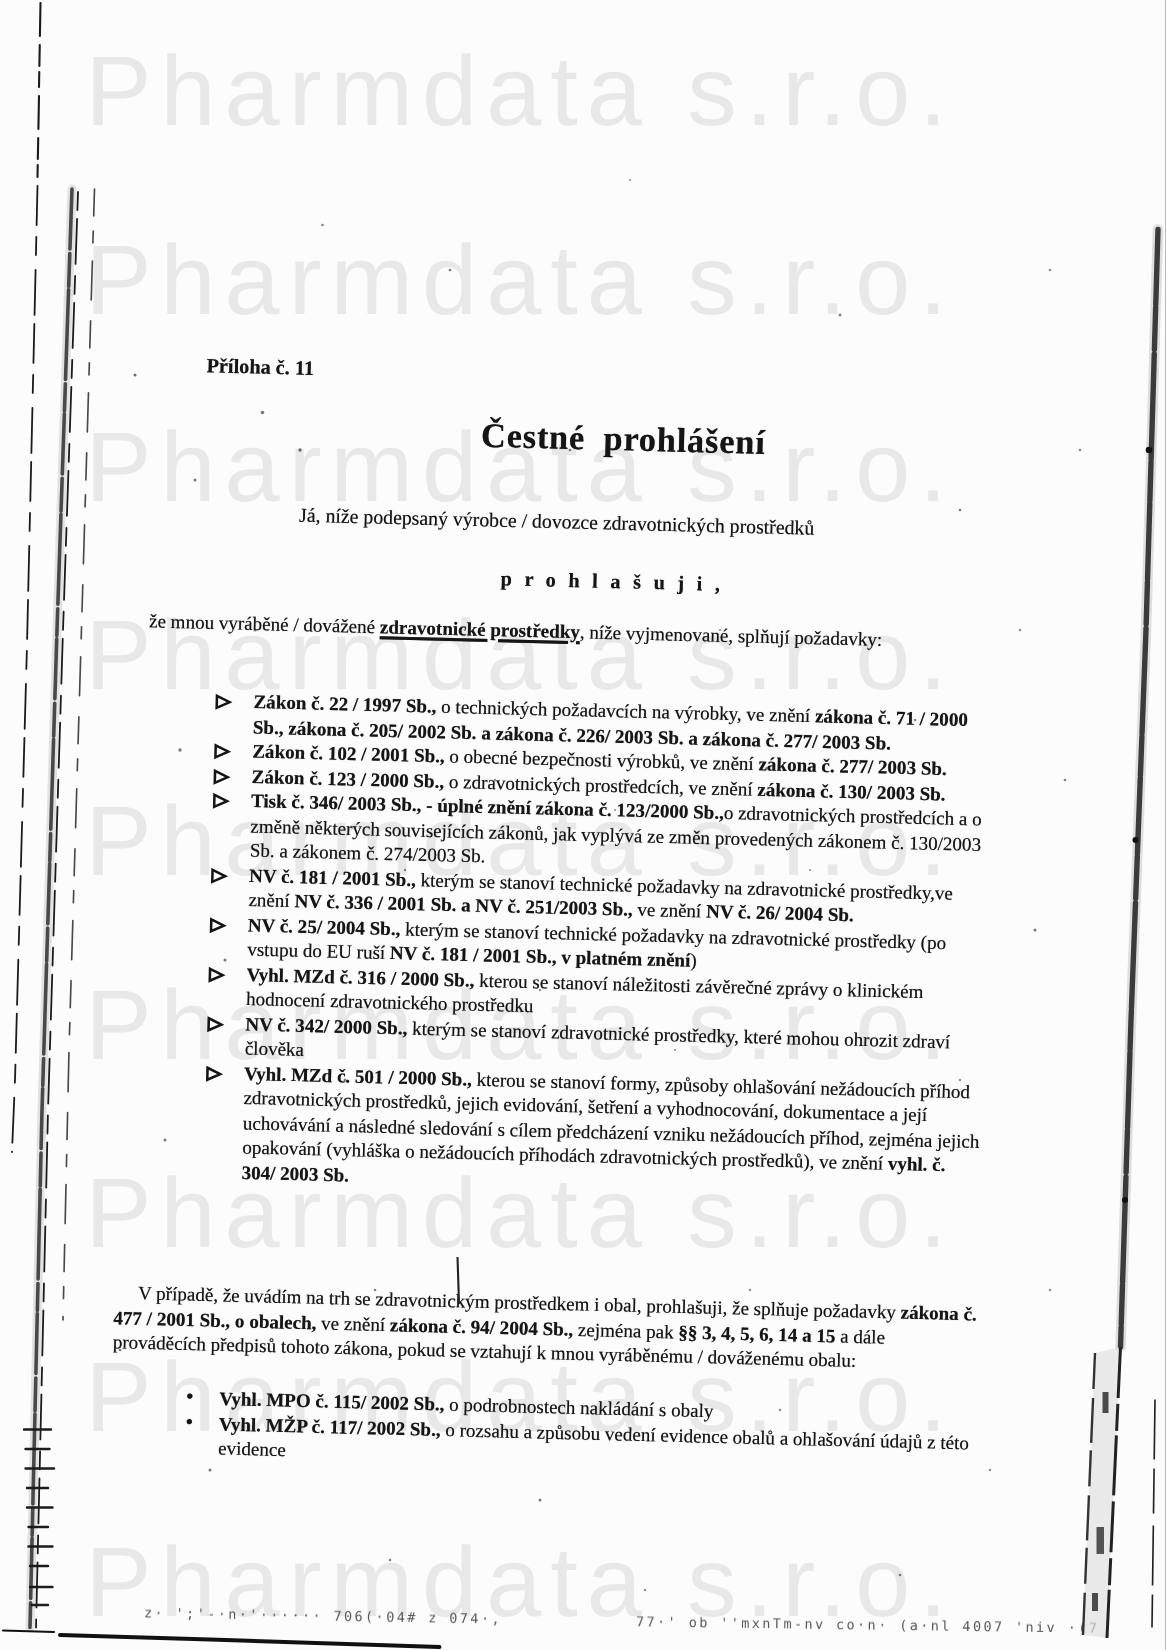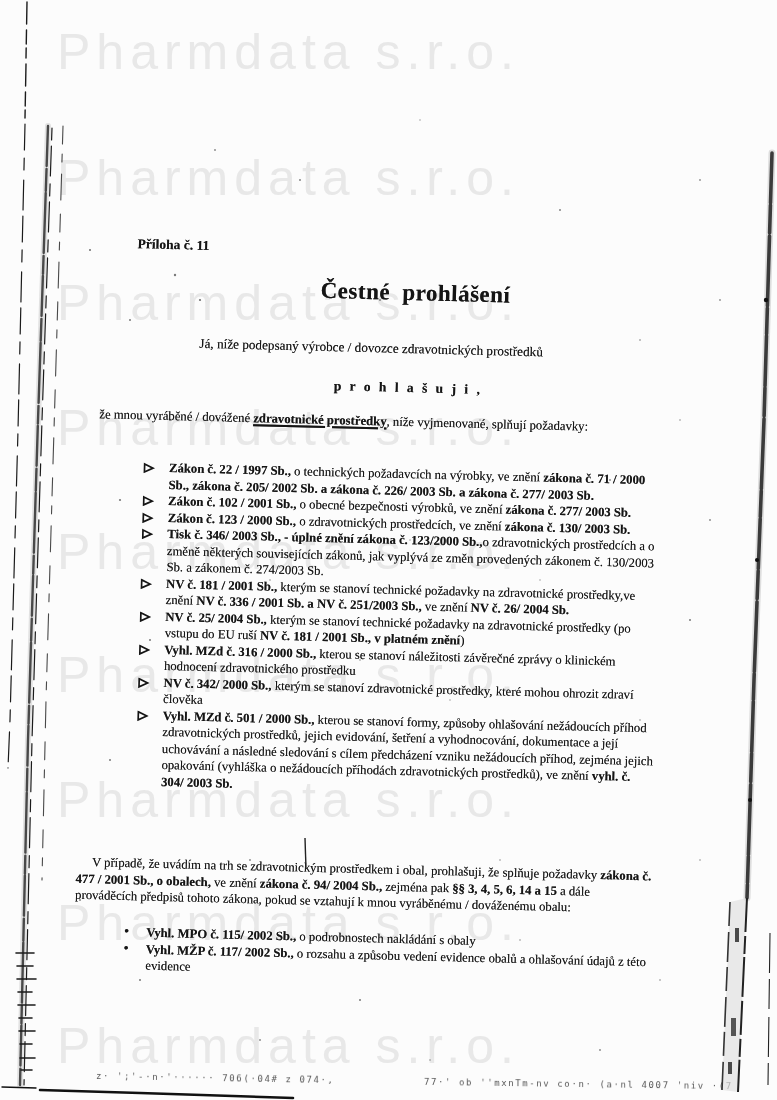--- a/index.html
+++ b/index.html
@@ -1,21 +1,21 @@
 <!DOCTYPE html>
 <html><head>
 <meta charset="utf-8">
 <style>
   html,body{margin:0;padding:0;background:#888;}
   .page{position:relative;width:777px;height:1100px;background:#fcfcfc;overflow:hidden;
         font-family:"Liberation Serif","DejaVu Serif",serif;color:#151515;}
   
   .wm-layer{position:absolute;inset:0;z-index:0;}
   .wm{position:absolute;left:57px;font-family:"Liberation Sans","DejaVu Sans",sans-serif;
-      font-size:50px;line-height:1;color:#e8e8e8;letter-spacing:6px;white-space:nowrap;}
+      font-size:66px;line-height:1;color:#e8e8e8;letter-spacing:6px;white-space:nowrap;}
   
   .doc{position:absolute;left:92px;top:232px;width:576px;height:800px;z-index:1;
        transform:rotate(1.45deg);transform-origin:0 0;
        font-size:12.7px;line-height:1.3;text-shadow:0 0 .5px rgba(25,25,25,.65);}
   .doc .b{font-weight:bold;}
   .doc .u{text-decoration:underline;text-decoration-thickness:1.5px;text-underline-offset:2px;}
   .attachment{position:absolute;left:46px;top:2px;font-weight:bold;font-size:13.5px;}
   .title{position:absolute;left:37px;top:38px;width:576px;margin:0;text-align:center;
          font-size:23px;font-weight:bold;word-spacing:6px;letter-spacing:.5px;}
   .intro{position:absolute;left:-6px;top:100px;width:576px;margin:0;text-align:center;font-size:13.2px;}

